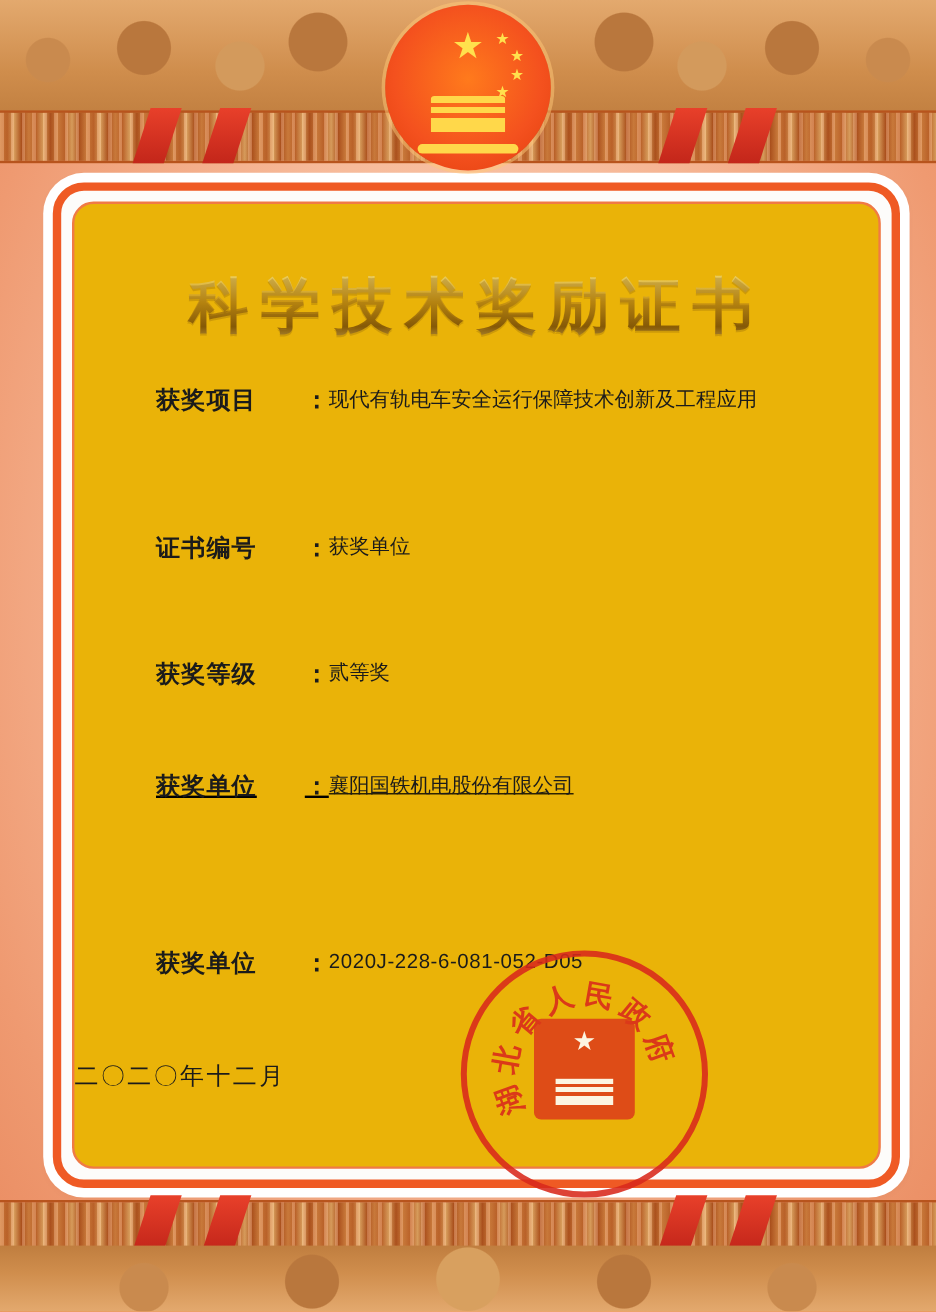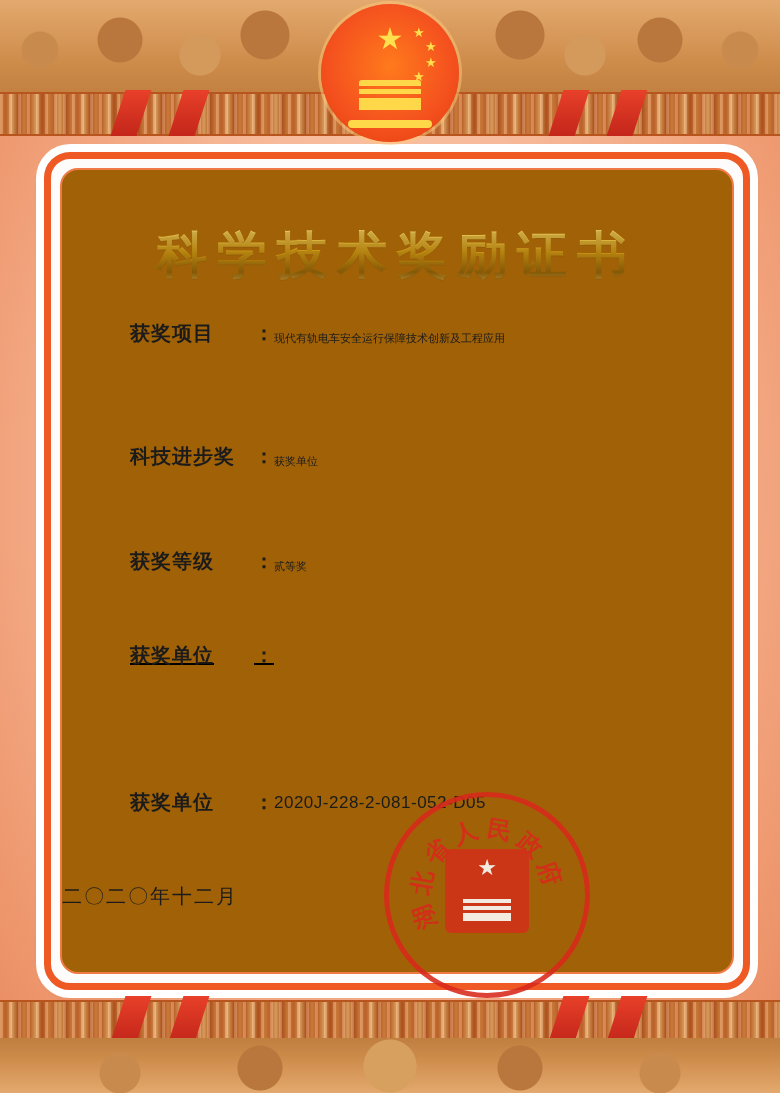--- a/index.html
+++ b/index.html
@@ -147,21 +147,21 @@
     border: 7px solid #ef5a24;
     border-radius: 26px;
     background: #fdfcfa;
     box-shadow: 0 0 0 8px #ffffff, 0 2px 10px rgba(120,60,20,0.25);
   }
   .panel-inner {
     position: absolute;
     inset: 9px;
     border: 2px solid #f07a45;
     border-radius: 18px;
-    background: #a16207;
+    background: #eab308;
   }
 
   .title {
     position: absolute;
     top: 52px;
     left: 0;
     width: 100%;
     text-align: center;
     font-family: "DejaVu Serif", serif;
     font-weight: bold;
@@ -175,21 +175,21 @@
   }
 
   .fields {
     position: absolute;
     top: 150px;
     left: 68px;
     width: 560px;
   }
   .field-row {
     display: flex;
-    align-items: flex-end;
+    align-items: center;
     margin-bottom: 6px;
   }
   .field-label {
     font-family: "DejaVu Sans", sans-serif;
     font-weight: bold;
     font-size: 20px;
     color: #1b1b1b;
     letter-spacing: 1px;
     width: 124px;
     flex: 0 0 124px;
@@ -197,21 +197,21 @@
     white-space: nowrap;
   }
   .field-colon {
     flex: 0 0 16px;
     font-weight: bold;
     font-size: 20px;
     color: #1b1b1b;
   }
   .field-value {
     font-family: "DejaVu Sans", sans-serif;
-    font-size: 11px;
+    font-size: 17px;
     color: #1b1b1b;
     line-height: 1.45;
     flex: 1 1 auto;
   }
   .row-project   { margin-bottom: 96px; }
   .row-category  { margin-bottom: 78px; }
   .row-grade     { margin-bottom: 67px; }
   .row-unit      { margin-bottom: 120px; text-decoration: underline; }
   .value-mono {
     font-family: "Liberation Sans", sans-serif;
@@ -315,40 +315,41 @@
 
       <div class="fields">
 
         <div class="field-row row-project">
           <div class="field-label">获奖项目</div>
           <div class="field-colon">：</div>
           <div class="field-value">现代有轨电车安全运行保障技术创新及工程应用</div>
         </div>
 
         <div class="field-row row-category">
-          <div class="field-label">科技进步奖</div>
+          <div class="field-label">证书编号</div>
           <div class="field-colon">：</div>
           <div class="field-value">获奖单位</div>
         </div>
 
         <div class="field-row row-grade">
           <div class="field-label">获奖等级</div>
           <div class="field-colon">：</div>
           <div class="field-value">贰等奖</div>
         </div>
 
         <div class="field-row row-unit">
           <div class="field-label">获奖单位</div>
           <div class="field-colon">：</div>
+          <div class="field-value">襄阳国铁机电股份有限公司</div>
         </div>
 
         <div class="field-row row-number">
           <div class="field-label">获奖单位</div>
           <div class="field-colon">：</div>
-          <div class="field-value value-mono">2020J-228-2-081-052-D05</div>
+          <div class="field-value value-mono">2020J-228-6-081-052-D05</div>
         </div>
 
       </div>
 
       <div class="date">二〇二〇年十二月</div>
     </div>
   </div>
 
   <div class="seal">
     <div class="seal-inner-star">

